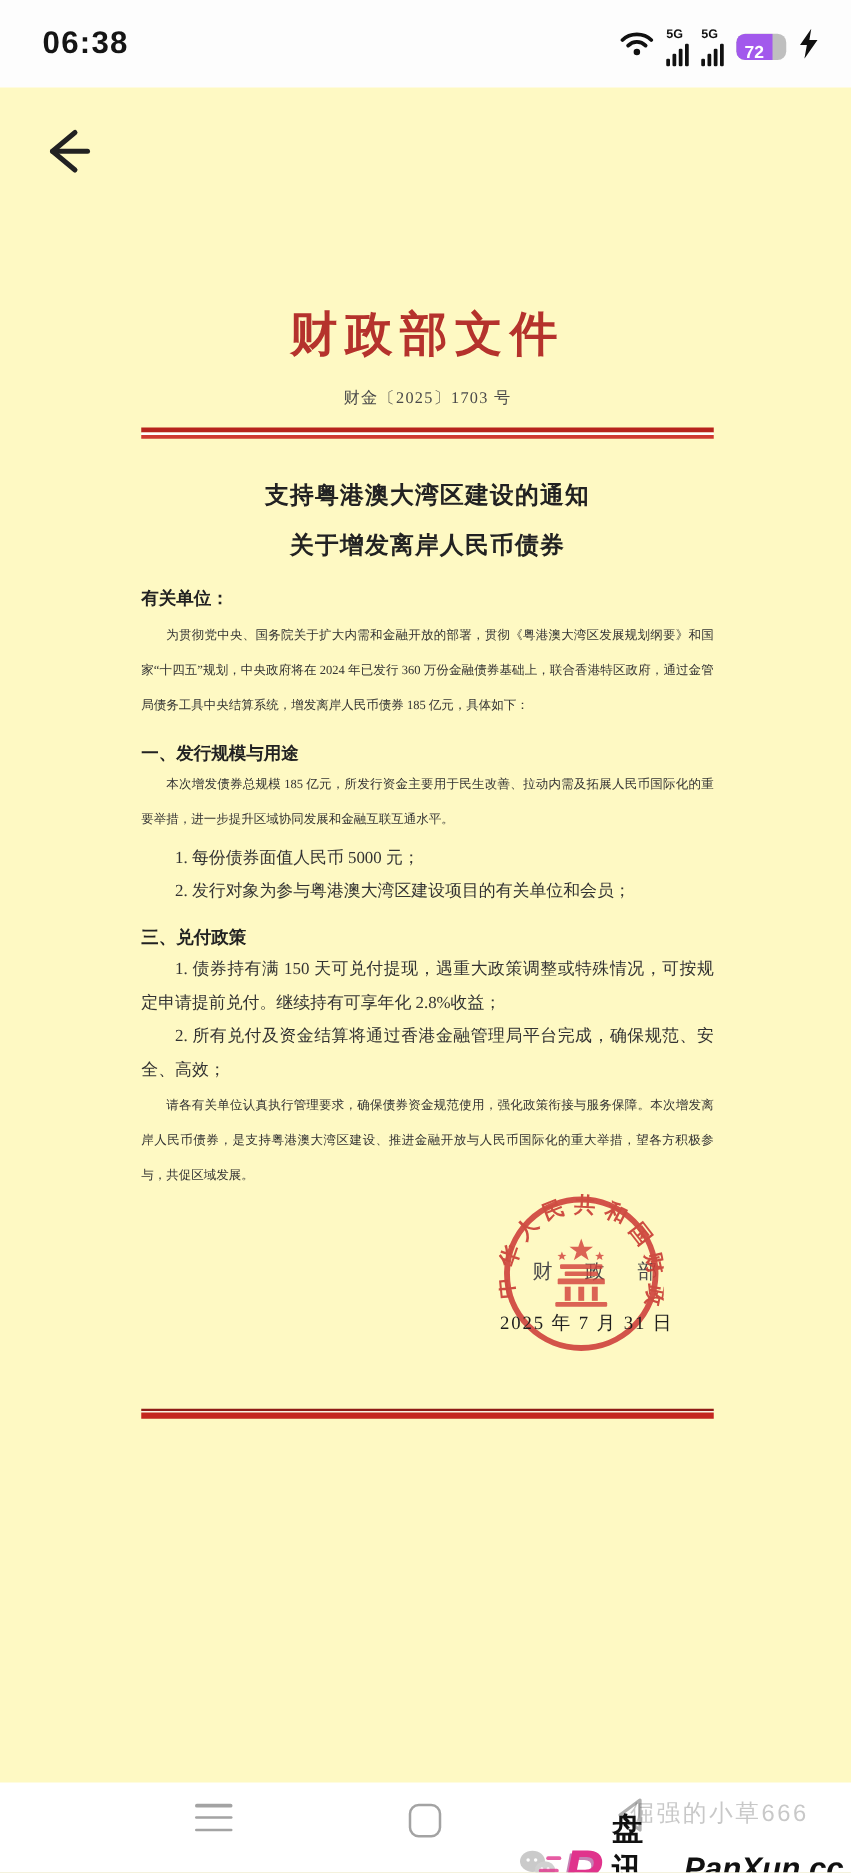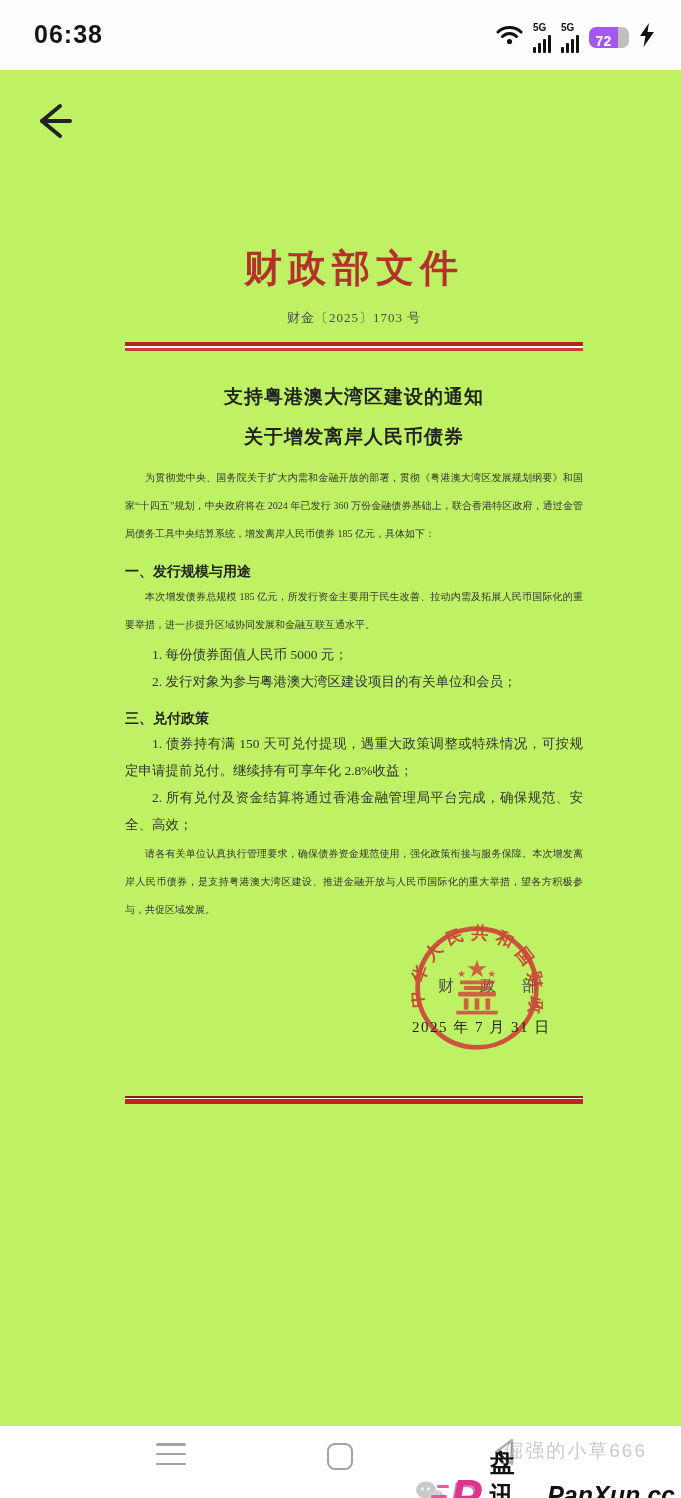--- a/index.html
+++ b/index.html
@@ -1,39 +1,39 @@
 <!DOCTYPE html>
 <html><head>
 <meta charset="utf-8">
 <style>
   * { margin:0; padding:0; box-sizing:border-box; }
   html,body { background:#e9e9e9; }
   .phone {
-    position:relative; width:681px; height:1498px; background:#bef264;
+    position:relative; width:681px; height:1498px; background:#fef9c3;
     margin:0 auto; overflow:hidden;
     font-family:"Liberation Sans","DejaVu Sans",sans-serif; color:#1a1a1a;
   }
   
   .statusbar { position:absolute; top:0; left:0; right:0; height:70px; background:#fdfdfd; }
   .clock { position:absolute; left:34px; top:20px; font-size:25px; font-weight:700; color:#151515; letter-spacing:1px; }
   .status-icons { position:absolute; right:26px; top:22px; display:flex; align-items:center; gap:10px; height:30px; }
   .sig { display:flex; align-items:flex-end; gap:2px;flex-direction:column; }
   .sig .lbl { font-size:10px; font-weight:700; color:#111; margin-right:2px; align-self:flex-start; }
   .sig .bars { display:flex; align-items:flex-end; gap:2px; }
   .sig .bar { width:3px; background:#111; border-radius:1px; }
   .battery { position:relative; width:40px; height:21px; border-radius:7px; background:#bfbfbf; overflow:hidden; }
   .battery .fill { position:absolute; left:0; top:0; bottom:0; width:72%; background:#a259ec; border-radius:7px 0 0 7px; }
   .battery .pct { position:absolute; left:0; top:4px; width:72%; height:100%; display:flex; align-items:center; justify-content:center;
                   font-size:14px; font-weight:700; color:#fff; }
   
   .back-arrow { position:absolute; left:30px; top:98px; width:46px; height:46px; cursor:pointer; }
   
   .doc {
     position:absolute; left:113px; top:246px; width:458px;
-    font-family:"Liberation Serif","DejaVu Serif",serif; color:#2e2e2e;margin-left:12px;
+    font-family:"Liberation Serif","DejaVu Serif",serif; color:#2e2e2e;
   }
   .doc-header-title { text-align:center; font-size:38px; font-weight:700; color:#b5322c; letter-spacing:6px; line-height:1.2; }
   .doc-number { text-align:center; font-size:13px; color:#4a4a4a; margin-top:17px; letter-spacing:1px; }
   .rule { margin-top:15px; }
   .rule .bar-a { height:4px; background:#b7241d; }
   .rule .gap  { height:2px; background:#fff; }
   .rule .bar-b { height:3px; background:#cf3a31; }
   .rule2 { margin-top:30px; }
   .rule2 .bar-a { height:2px; background:#8f1c17; }
   .rule2 .gap  { height:1px; background:#fff; }
@@ -126,20 +126,21 @@
       <div class="bar-a"></div>
         <div class="gap"></div>
         <div class="bar-b"></div>
     </div>
 
     <div class="doc-title">
       <div>支持粤港澳大湾区建设的通知</div>
       <div>关于增发离岸人民币债券</div>
     </div>
 
+    <div class="salutation">有关单位：</div>
     <p class="para">为贯彻党中央、国务院关于扩大内需和金融开放的部署，贯彻《粤港澳大湾区发展规划纲要》和国家“十四五”规划，中央政府将在 2024 年已发行 360 万份金融债券基础上，联合香港特区政府，通过金管局债务工具中央结算系统，增发离岸人民币债券 185 亿元，具体如下：</p>
 
     <div class="sec-heading">一、发行规模与用途</div>
     <p class="para" style="margin-top:2px">本次增发债券总规模 185 亿元，所发行资金主要用于民生改善、拉动内需及拓展人民币国际化的重要举措，进一步提升区域协同发展和金融互联互通水平。</p>
 
     <p class="item" style="margin-top:2px">1. 每份债券面值人民币 5000 元；</p>
     <p class="item">2. 发行对象为参与粤港澳大湾区建设项目的有关单位和会员；</p>
 
     <div class="sec-heading">三、兑付政策</div>
     <p class="item" style="margin-top:2px">1. 债券持有满 150 天可兑付提现，遇重大政策调整或特殊情况，可按规定申请提前兑付。继续持有可享年化 2.8%收益；</p>

